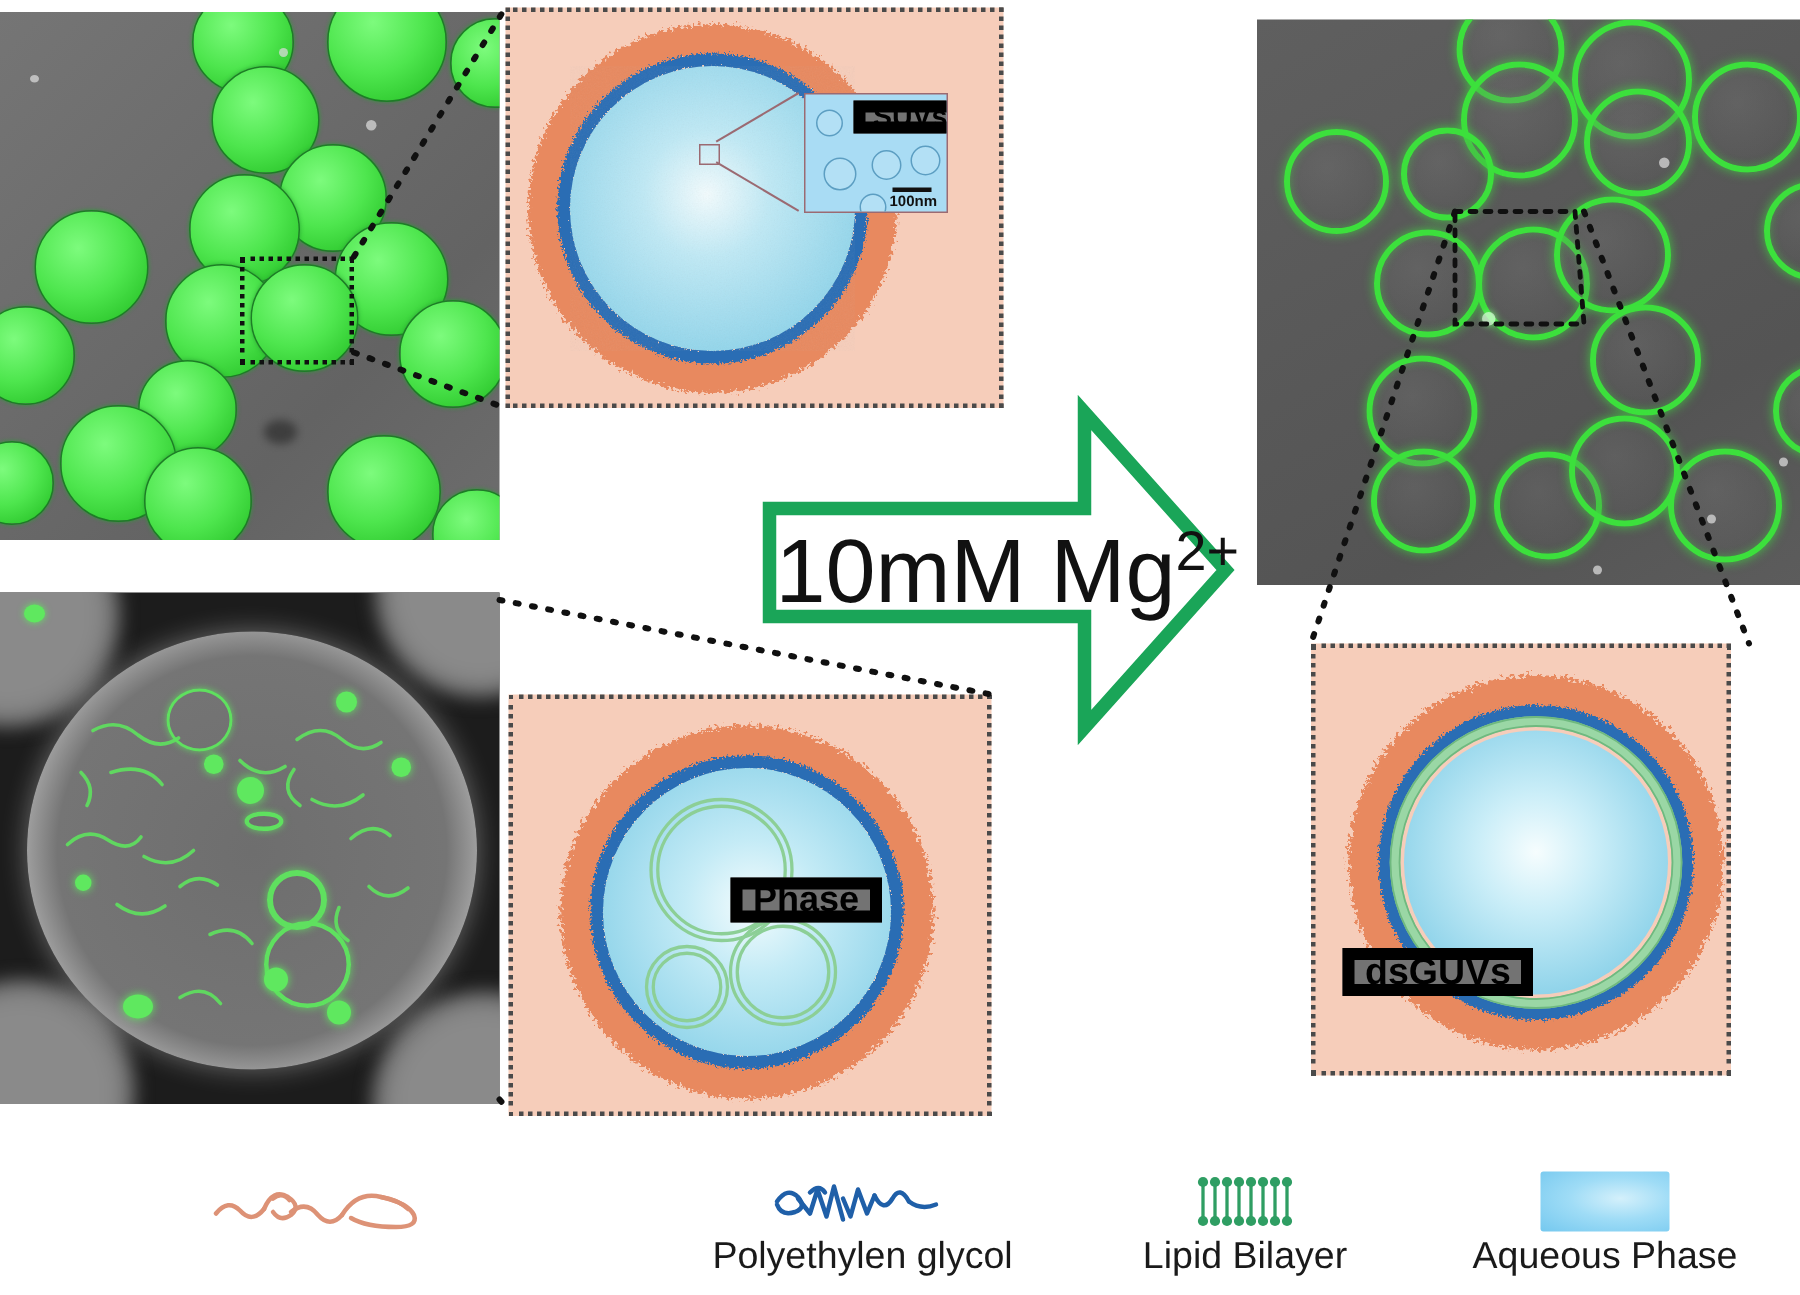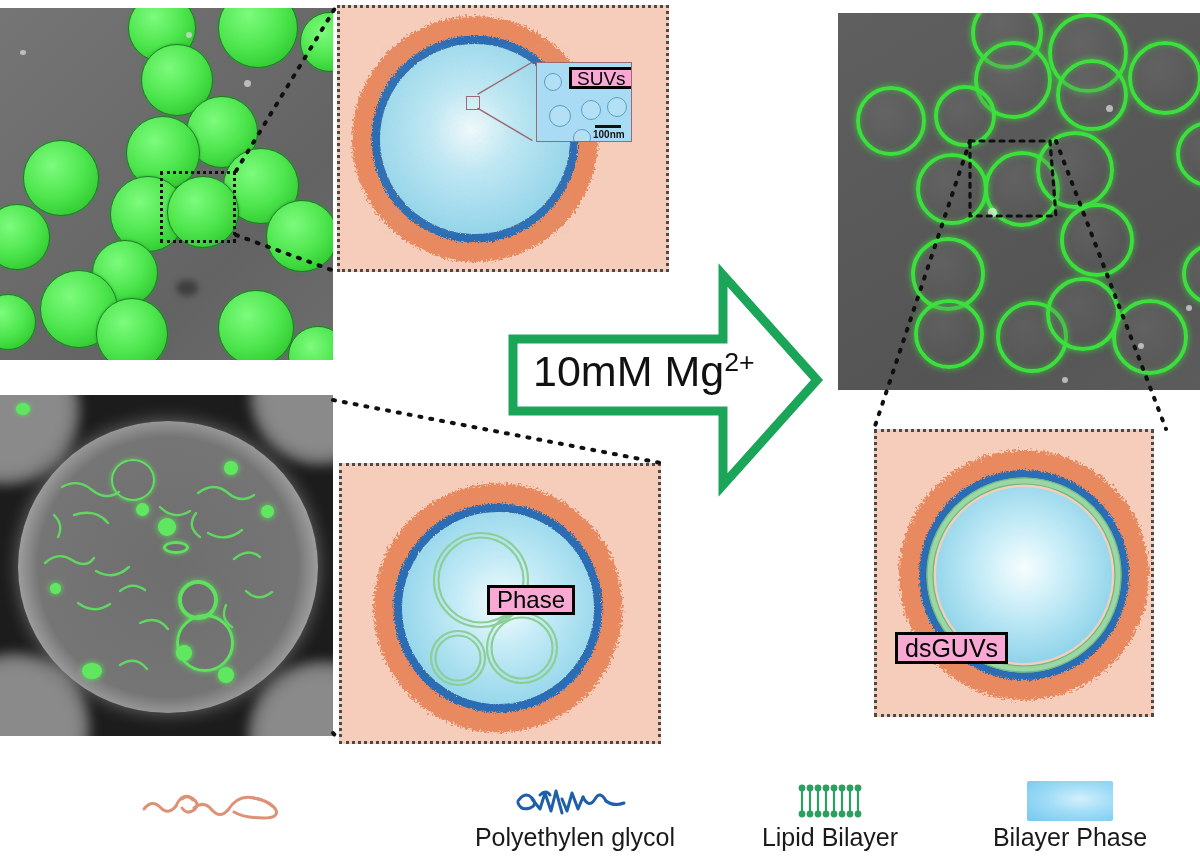--- a/index.html
+++ b/index.html
@@ -55,24 +55,24 @@
     position: absolute;
     background: #f6cdba;
     border: 3px dotted #4a4a4a;
   }
   .vesicle { position: absolute; }
   .vesicle svg { display: block; width: 100%; height: 100%; }
 
   
   .chip {
     position: absolute;
-    background: #f9a8d4;
-    border: 3px solid #000000;
+    background: #737373;
+    border: 8px solid #000000;
     color: #000000;
-    font-weight: 400;
+    font-weight: 700;
     line-height: 1;
     white-space: nowrap;
     display: flex;
     align-items: center;
     justify-content: center;
   }
 
   
   .suv-inset {
     position: absolute;
@@ -391,21 +391,21 @@
 
       <line x1="970" y1="141" x2="874" y2="429"></line>
       <line x1="1056" y1="141" x2="1166" y2="429"></line>
     </g>
   </svg>
 
   <div class="arrow-wrap" style="left:505px; top:263px; width:320px; height:235px;">
     <svg viewBox="0 0 320 235" preserveAspectRatio="none" style="display:block;width:100%;height:100%;">
       <polygon points="8,76 218,76 218,12 312,117 218,222 218,148 8,148" fill="none" stroke="#1aa558" stroke-width="9" stroke-linejoin="miter"></polygon>
     </svg>
-    <div class="arrow-label" style="left:28px; top:86px; font-size:43px;">
+    <div class="arrow-label" style="left:12px; top:86px; font-size:60px;">
       <span>10mM Mg</span><span class="sup">2+</span>
     </div>
   </div>
 
   <div class="legend-item" style="left:0px; top:778px; width:436px;">
     <div class="legend-glyph">
       <svg width="160" height="40" viewBox="0 0 160 40" style="display:block;">
         <g fill="none" stroke="#dd9276" stroke-width="3" stroke-linecap="round" stroke-linejoin="round">
           <path d="M6,28 q8,-10 16,-2 q8,9 16,-1"></path>
           <path d="M38,25 q6,-14 16,-8 q9,6 2,12 q-7,5 -12,-2"></path>
@@ -467,16 +467,16 @@
         </g>
       </svg>
     </div>
     <div class="legend-text">Polyethylen glycol</div>
   </div>
 
   <div class="legend-item" style="left:940px; top:778px; width:260px;">
     <div class="legend-glyph">
       <div class="aq-swatch"></div>
     </div>
-    <div class="legend-text">Bilayer Phase</div>
+    <div class="legend-text">Aqueous Phase</div>
   </div>
 
 </div>
 
 </body></html>

